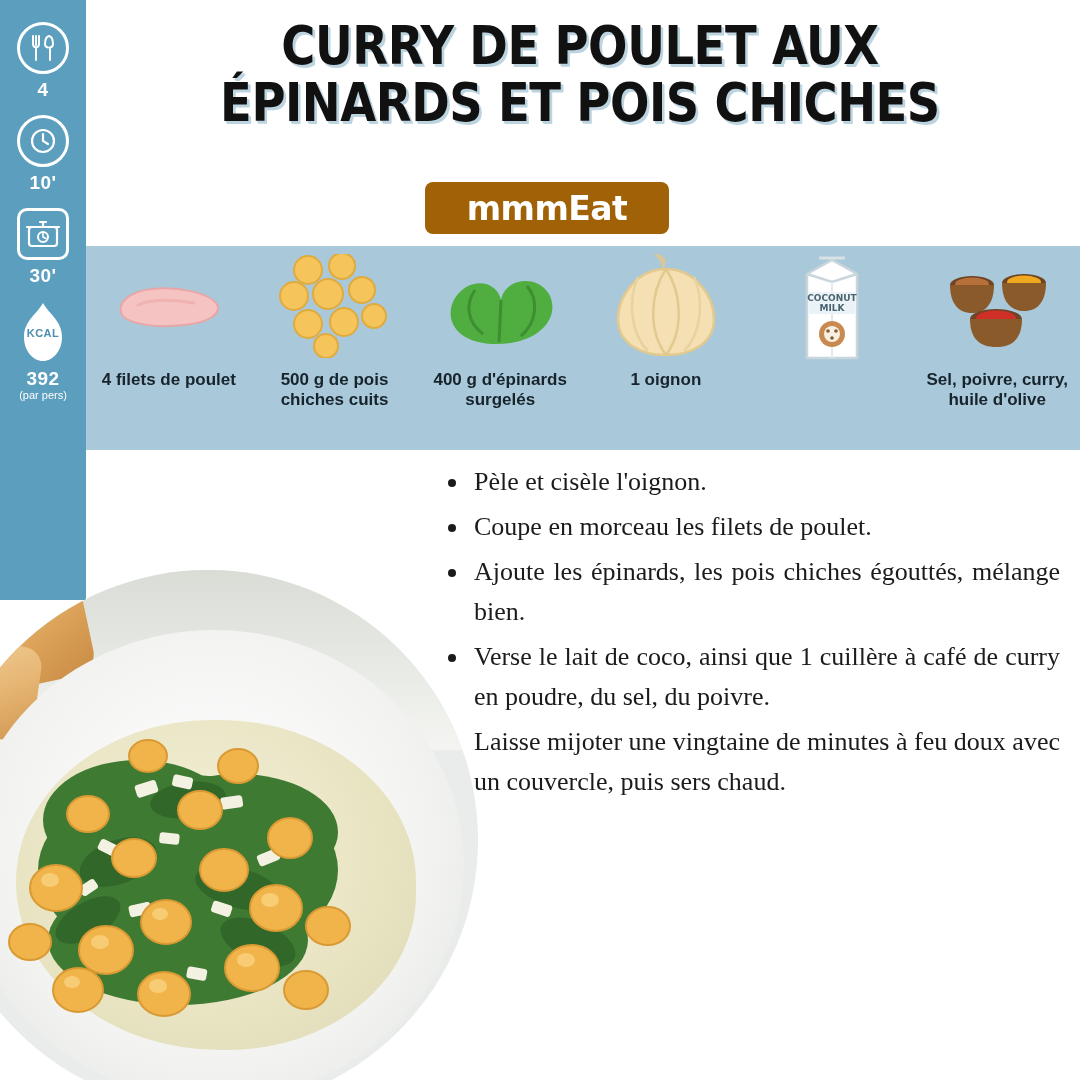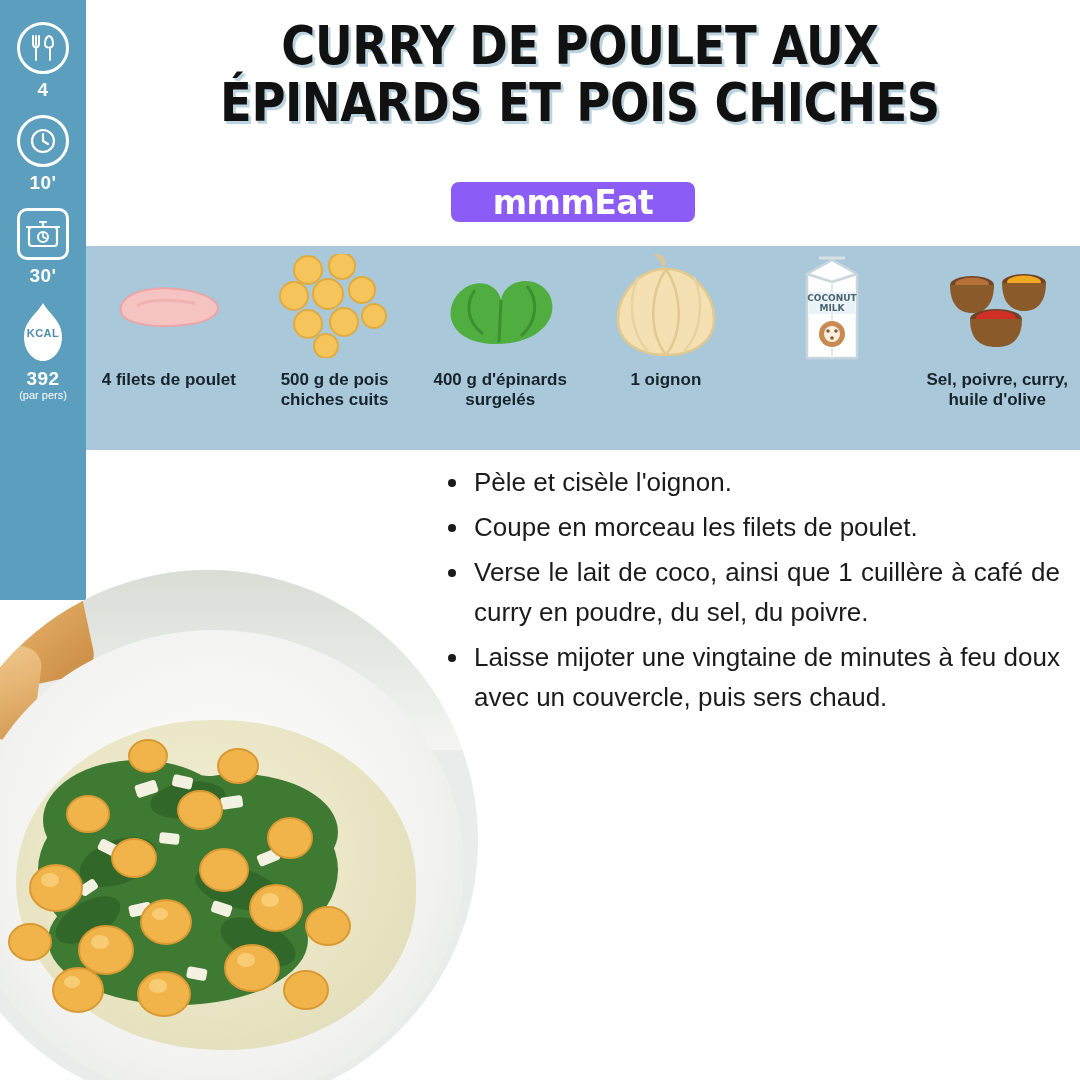--- a/index.html
+++ b/index.html
@@ -81,23 +81,23 @@
     color: #111111;
     text-transform: uppercase;
     text-shadow: 2px 2px 0 #bcd4e0, 3px 3px 0 #bcd4e0;
     transform: scaleX(0.86);
     transform-origin: center top;
   }
 
   
   .brand {
     position: absolute;
-    left: 451px; top: 182px;
-    width: 244px; height: 40px;
-    background: #8b5cf6;
+    left: 425px; top: 182px;
+    width: 244px; height: 52px;
+    background: #a16207;
     border-radius: 8px;
     display: flex; align-items: center; justify-content: center;
   }
   .brand-text {
     color: #ffffff;
     font-size: 33px;
     font-weight: 700;
     letter-spacing: -0.5px;
     font-family: "DejaVu Sans", sans-serif;
   }
@@ -142,21 +142,21 @@
   }
   .steps ul { list-style: none; }
   .steps li {
     position: relative;
     padding-left: 34px;
     margin-bottom: 5px;
     font-size: 26px;
     line-height: 1.54;
     color: #1b1b1b;
     text-align: justify;
-    font-family: Liberation Sans, sans-serif;
+    font-family: Liberation Serif, serif;
     font-weight: 400;
   }
   .steps li::before {
     content: "";
     position: absolute;
     left: 8px; top: 17px;
     width: 8px; height: 8px;
     background: #1b1b1b;
     border-radius: 50%;
   }
@@ -358,20 +358,21 @@
         </svg>
       </div>
       <div class="ing-label">Sel, poivre, curry, huile d'olive</div>
     </div>
   </div>
 
   <div class="steps">
     <ul>
       <li>Pèle et cisèle l'oignon.</li>
       <li>Coupe en morceau les filets de poulet.</li>
+      <li>Ajoute les épinards, les pois chiches égouttés, mélange bien.</li>
       <li>Verse le lait de coco, ainsi que 1 cuillère à café de curry en poudre, du sel, du poivre.</li>
       <li>Laisse mijoter une vingtaine de minutes à feu doux avec un couvercle, puis sers chaud.</li>
     </ul>
   </div>
 
   <div class="photo">
     <div class="photo-inner">
       <div class="bg-blur"></div>
       <div class="bread"></div>
       <div class="bread2"></div>

